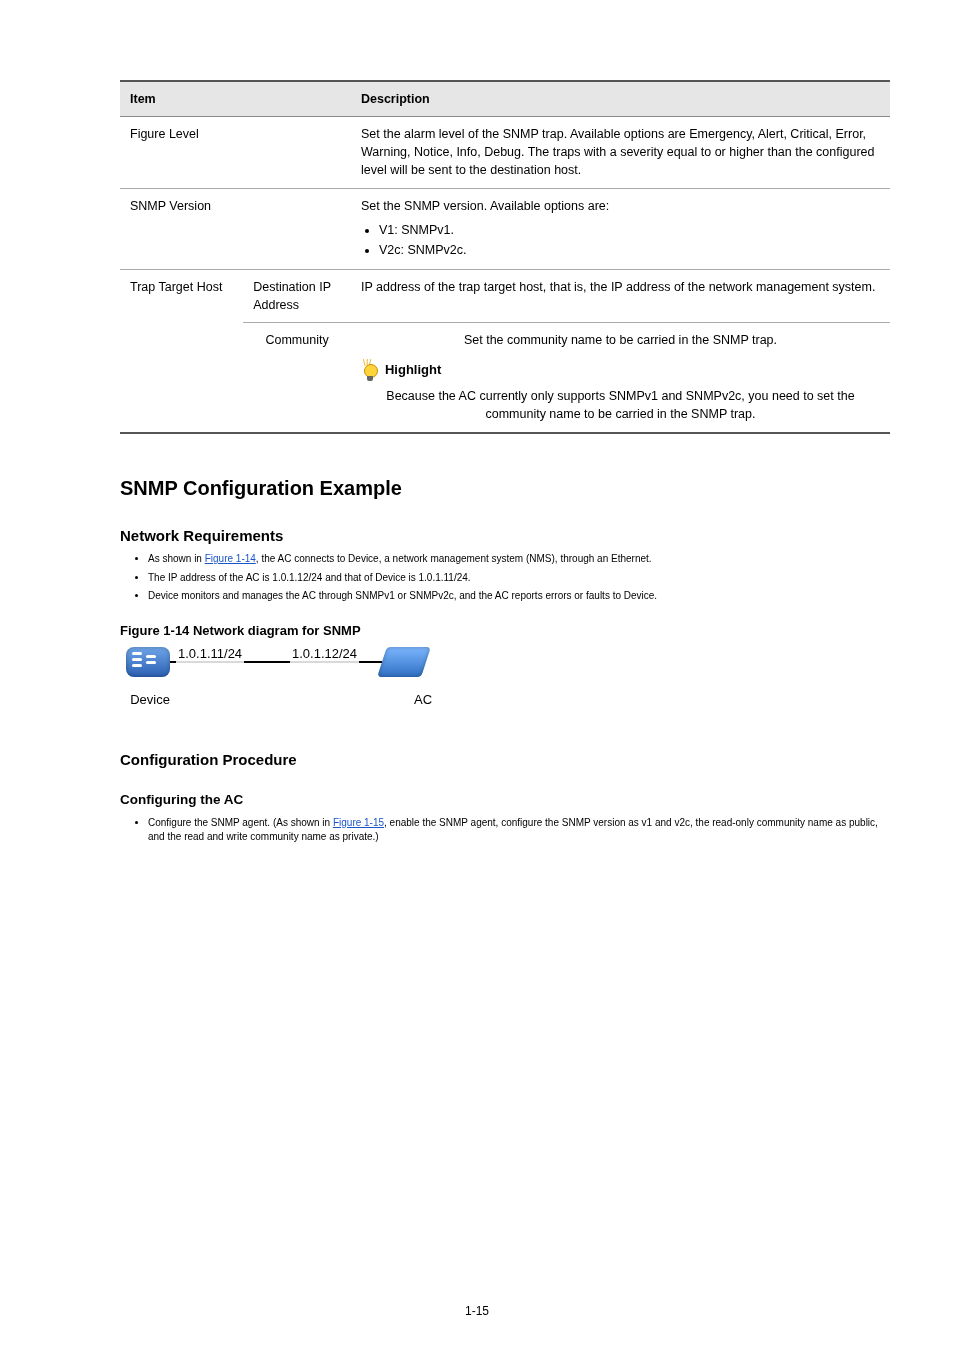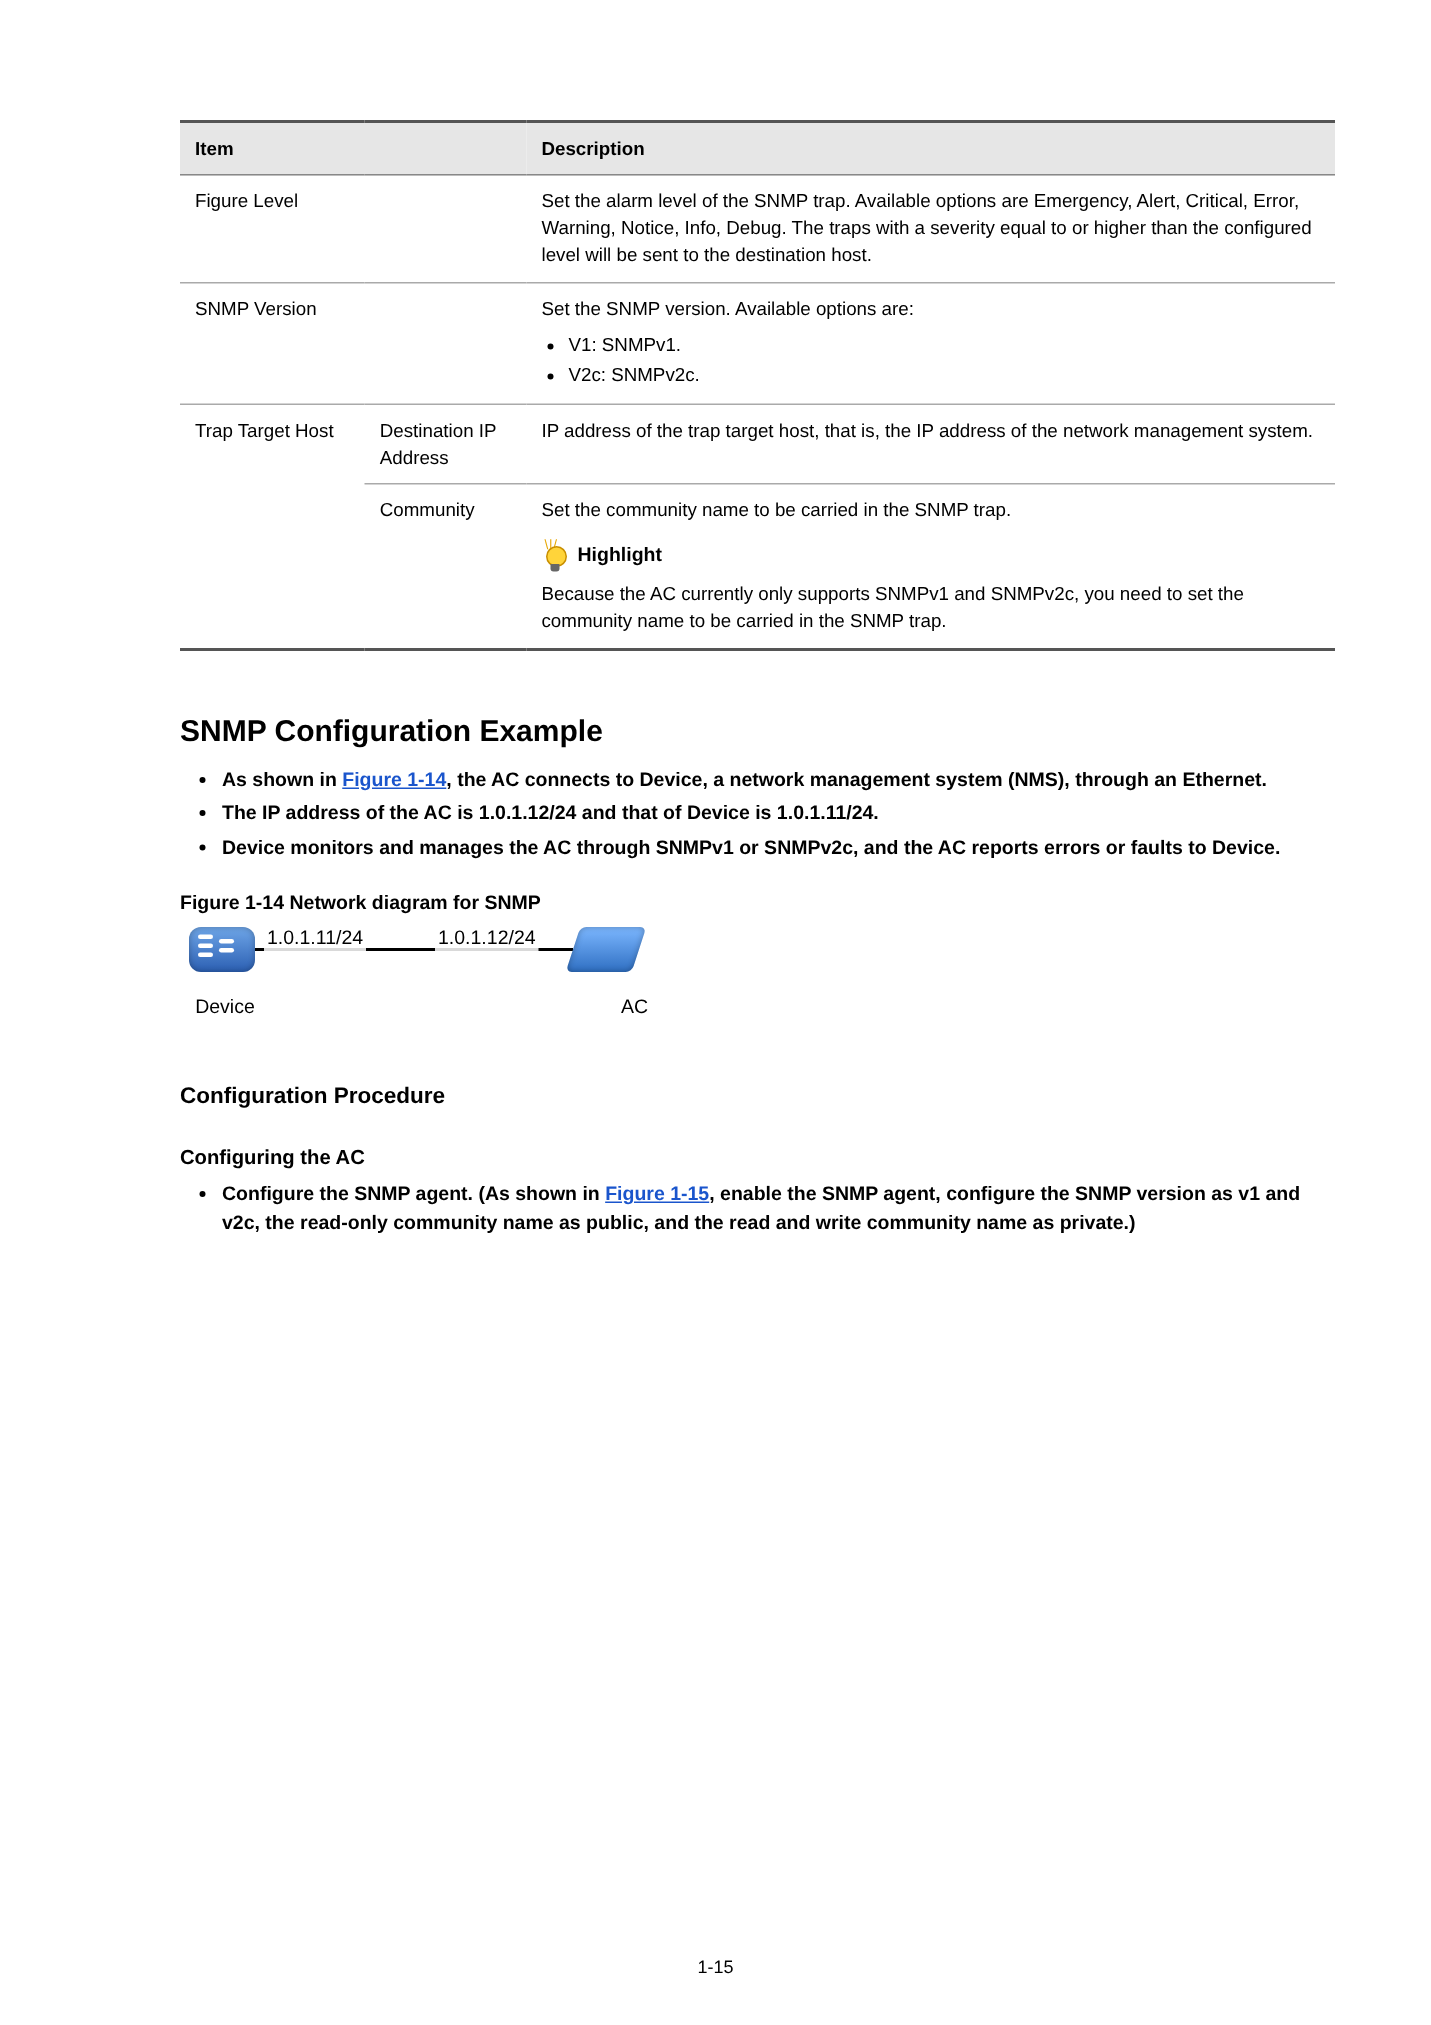--- a/index.html
+++ b/index.html
@@ -39,20 +39,21 @@
     background: #e6e6e6;
     font-weight: bold;
     border-top: 2px solid #555;
     border-bottom: 1px solid #888;
   }
   table.main-table tr.body td {
     border-bottom: 1px solid #aaa;
   }
   table.main-table tr.last td {
     border-bottom: 2px solid #555;
+    text-align: center;
   }
   .desc-list {
     margin: 6px 0 0 0;
     padding-left: 18px;
   }
   .desc-list li {
     margin-bottom: 2px;
   }
   h2.sec-h {
     font-size: 20px;
@@ -65,22 +66,21 @@
     margin: 22px 0 6px 0;
   }
   h4.sub-sub-h {
     font-size: 13.5px;
     font-weight: bold;
     margin: 20px 0 6px 0;
   }
   ul.body-ul {
     margin: 4px 0 8px 0;
     padding-left: 28px;
-    font-size: 13px;
-    font-weight: bold;
+    font-size: 10px;
   }
   ul.body-ul li {
     margin-bottom: 4px;
   }
   .link {
     color: #1a55cc;
     text-decoration: underline;
     cursor: pointer;
   }
   .fig-caption {
@@ -255,20 +255,21 @@
           <span class="highlight-word">Highlight</span>
         </div>
         <div style="margin-top:6px">Because the AC currently only supports SNMPv1 and SNMPv2c, you need to set the community name to be carried in the SNMP trap.</div>
       </td>
     </tr>
   </tbody>
     </table>
 
   <h2 class="sec-h">SNMP Configuration Example</h2>
 
+  <h3 class="sub-h">Network Requirements</h3>
 
   <ul class="body-ul">
     <li>
       <span>As shown in </span><a class="link">Figure 1-14</a><span>, the AC connects to Device, a network management system (NMS), through an Ethernet.</span>
     </li>
     <li>The IP address of the AC is 1.0.1.12/24 and that of Device is 1.0.1.11/24.</li>
     <li>Device monitors and manages the AC through SNMPv1 or SNMPv2c, and the AC reports errors or faults to Device.</li>
   </ul>
 
   <p class="fig-caption">Figure 1-14 Network diagram for SNMP</p>

